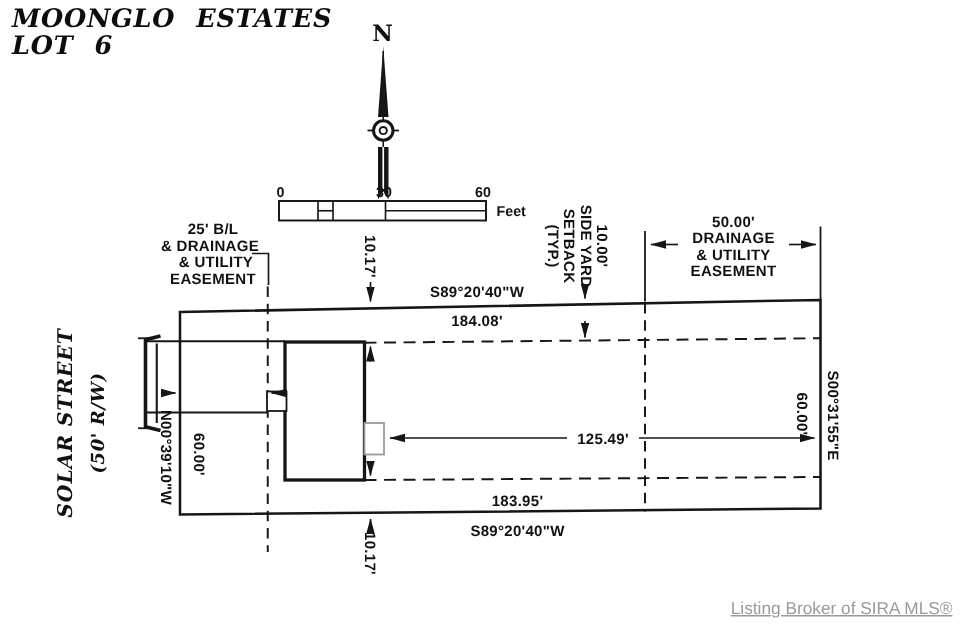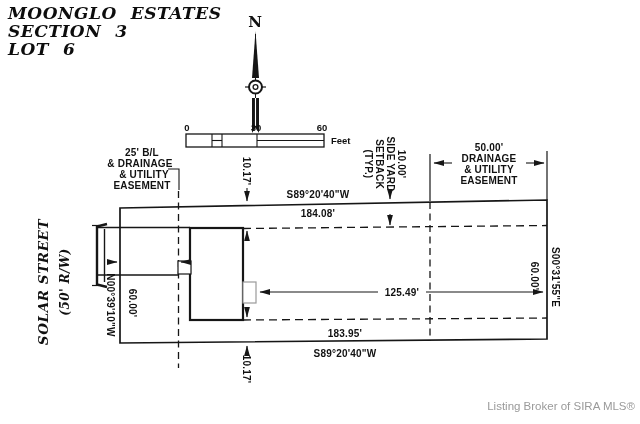--- a/index.html
+++ b/index.html
@@ -7,38 +7,37 @@
     position:relative;width:640px;height:424px;background:#ffffff;
     font-family:"Liberation Sans",sans-serif;overflow:hidden;
   }
   .title-block{
     position:absolute;left:8px;top:4px;color:#0d0d0d;
     font-family:"DejaVu Serif",serif;font-style:italic;font-weight:700;
     font-size:17px;line-height:18px;letter-spacing:0.5px;word-spacing:0.45em;
   }
   .footer-credit{
     position:absolute;right:5px;top:400px;color:#9a9a9a;
-    font-size:11.5px;font-family:"Liberation Sans",sans-serif;
+    font-size:11.5px;font-family:"Liberation Sans",sans-serif;text-decoration:underline;
   }
   svg{position:absolute;left:0;top:0;}
   .ln{stroke:#161616;fill:none;}
   .lbl{font:700 10px "Liberation Sans",sans-serif;fill:#111;letter-spacing:.2px;}
   .lbl-s{font:700 9.5px "Liberation Sans",sans-serif;fill:#111;}
   .street{font:italic 700 13.5px "DejaVu Serif",serif;fill:#111;letter-spacing:.6px;}
   .street2{font:italic 700 12px "DejaVu Serif",serif;fill:#111;letter-spacing:.4px;}
   .north{font:700 15px "DejaVu Serif",serif;fill:#111;}
 </style>
 </head>
 <body>
 
 <div class="canvas">
 
   <div class="title-block">
     <div>MOONGLO ESTATES</div>
-    <div>SECTION 3</div>
     <div>LOT 6</div>
   </div>
 
   <svg width="640" height="424" viewBox="0 0 640 424">
     <defs>
       <marker id="ah" markerWidth="11" markerHeight="7" refX="10" refY="3.5" orient="auto" markerUnits="userSpaceOnUse">
         <path d="M0,0.6 L10.5,3.5 L0,6.4 Z" fill="#161616"></path>
       </marker>
     </defs>
 

